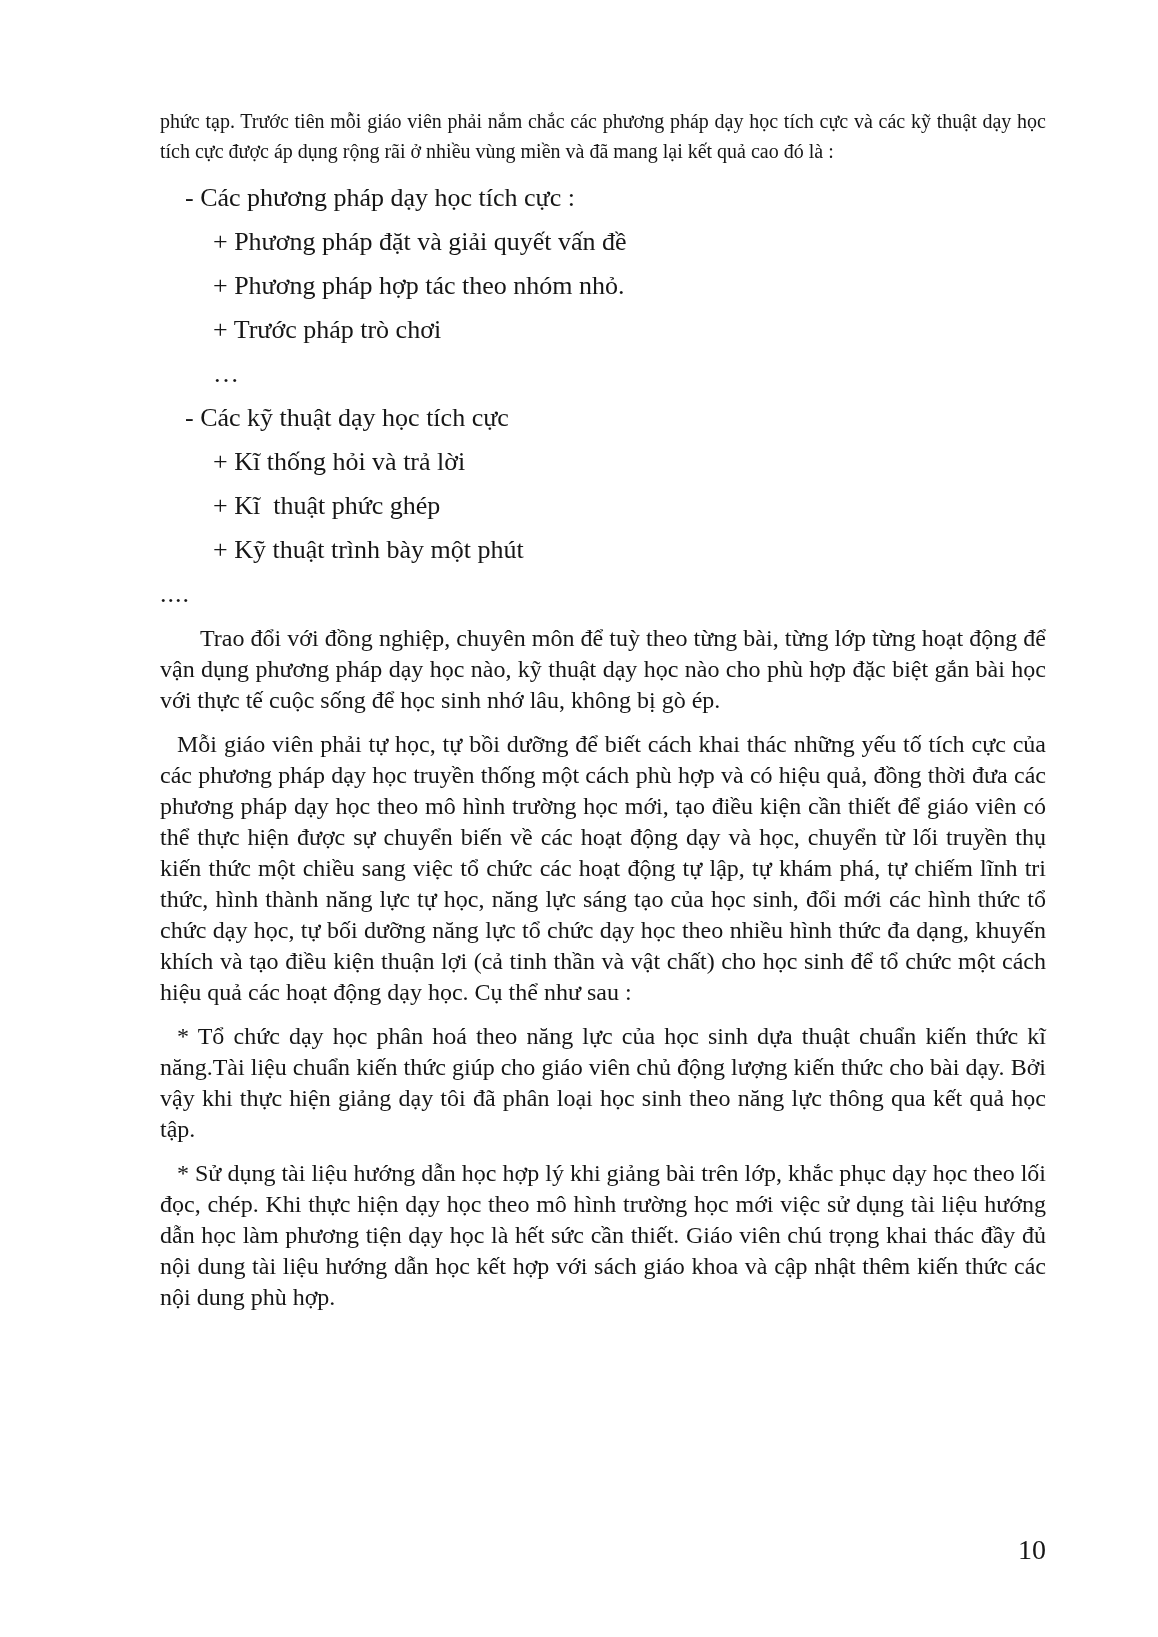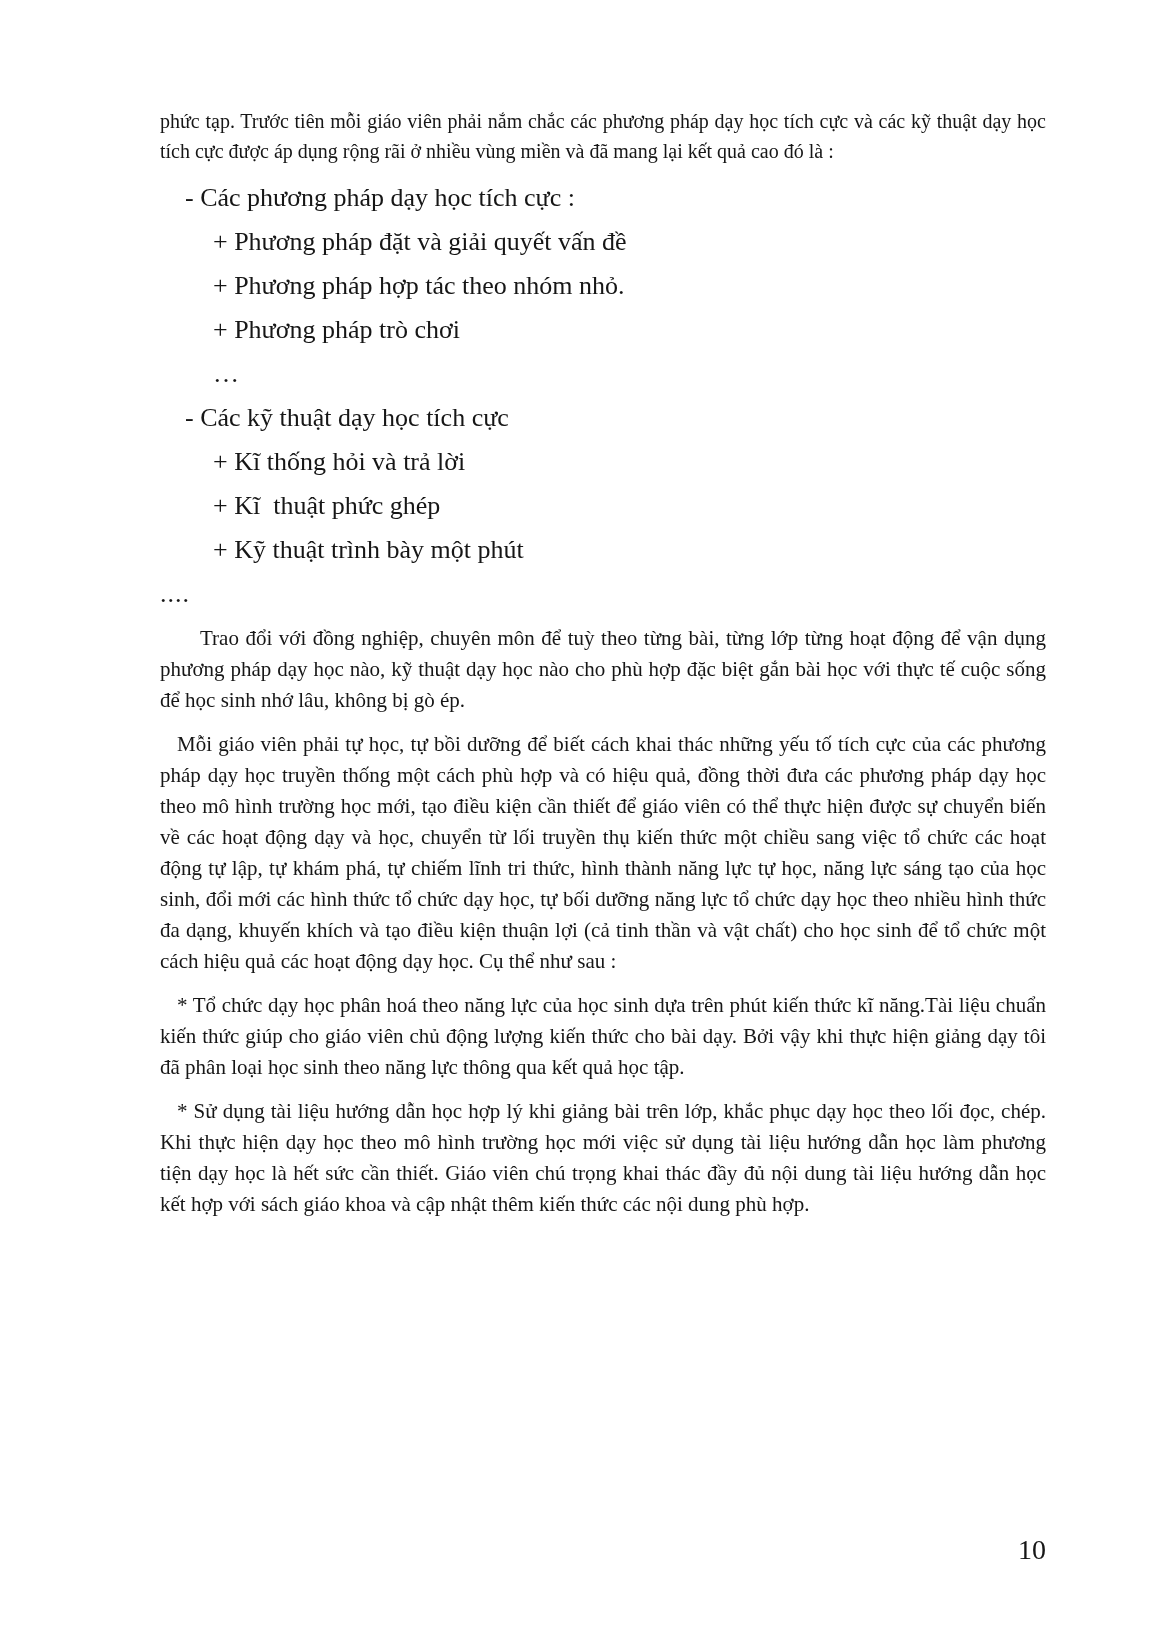--- a/index.html
+++ b/index.html
@@ -12,21 +12,21 @@
     width: 1158px;
     height: 1637px;
     box-sizing: border-box;
     background: #ffffff;
     color: #161616;
     font-family: "Liberation Serif", "DejaVu Serif", serif;
     padding: 106px 112px 0 160px;
     overflow: hidden;
   }
   .para {
-    font-size: 21px;
+    font-size: 24px;
     line-height: 31px;
     text-align: justify;
     margin: 0 0 13px 0;
   }
   .para.intro {
     font-size: 20px;
     line-height: 30px;
     text-indent: 0;
     margin-bottom: 16px;
   }
@@ -58,34 +58,34 @@
 </head>
 <body>
 
 <div class="page">
 
   <p class="para intro">phức tạp. Trước tiên mỗi giáo viên phải nắm chắc các phương pháp dạy học tích cực và các kỹ thuật dạy học tích cực được áp dụng rộng rãi ở nhiều vùng miền và đã mang lại kết quả cao đó là :</p>
 
   <p class="list-line lvl1">- Các phương pháp dạy học tích cực :</p>
   <p class="list-line lvl2">+ Phương pháp đặt và giải quyết vấn đề</p>
   <p class="list-line lvl2">+ Phương pháp hợp tác theo nhóm nhỏ.</p>
-  <p class="list-line lvl2">+ Phương pháp trò chơi</p>
+  <p class="list-line lvl2">+ Trước pháp trò chơi</p>
   <p class="list-line lvl2">…</p>
 
   <p class="list-line lvl1">- Các kỹ thuật dạy học tích cực</p>
   <p class="list-line lvl2">+ Kĩ thống hỏi và trả lời</p>
   <p class="list-line lvl2">+ Kĩ  thuật phức ghép</p>
   <p class="list-line lvl2">+ Kỹ thuật trình bày một phút</p>
 
   <p class="dots-line">....</p>
 
   <p class="para ind-md">Trao đổi với đồng nghiệp, chuyên môn để tuỳ theo từng bài, từng lớp từng hoạt  động để vận dụng phương pháp dạy học nào, kỹ thuật dạy học nào cho phù hợp đặc biệt gắn bài học với thực tế cuộc sống để học sinh nhớ lâu, không bị gò ép.</p>
 
   <p class="para ind-sm">Mỗi giáo viên phải tự học, tự bồi dưỡng để biết cách khai thác những yếu tố tích cực của các phương pháp dạy học truyền thống một cách phù hợp và có hiệu quả, đồng thời đưa các phương pháp dạy học theo mô hình trường học mới, tạo điều kiện cần thiết để giáo viên có thể thực hiện được sự chuyển biến về các hoạt động dạy và học, chuyển từ lối truyền thụ kiến thức một chiều sang việc tổ chức các hoạt động tự lập, tự khám phá, tự chiếm lĩnh tri thức, hình thành năng lực tự học, năng lực sáng tạo của học sinh, đổi mới các hình thức tổ chức dạy học, tự bối dưỡng năng lực tổ chức dạy học theo nhiều hình thức đa dạng, khuyến khích và tạo điều kiện thuận lợi (cả tinh thần và vật chất) cho học sinh để tổ chức một cách hiệu quả các hoạt động dạy học. Cụ thể như sau :</p>
 
-  <p class="para ind-sm">* Tổ chức dạy học phân hoá theo năng lực của học sinh dựa trên phút kiến thức kĩ năng.Tài liệu chuẩn kiến thức giúp cho giáo viên chủ động lượng kiến thức cho bài dạy. Bởi vậy khi thực hiện giảng dạy tôi đã phân loại học sinh theo năng lực thông qua kết quả học tập.</p>
+  <p class="para ind-sm">* Tổ chức dạy học phân hoá theo năng lực của học sinh dựa thuật chuẩn kiến thức kĩ năng.Tài liệu chuẩn kiến thức giúp cho giáo viên chủ động lượng kiến thức cho bài dạy. Bởi vậy khi thực hiện giảng dạy tôi đã phân loại học sinh theo năng lực thông qua kết quả học tập.</p>
 
   <p class="para ind-sm">* Sử dụng tài liệu hướng dẫn học hợp lý khi giảng bài trên lớp, khắc phục dạy học theo lối đọc, chép. Khi thực hiện dạy học theo mô hình trường học mới việc sử dụng tài liệu hướng dẫn học làm phương tiện dạy học là hết sức cần thiết. Giáo viên chú trọng khai thác đầy đủ nội dung tài liệu hướng dẫn học kết hợp với sách giáo khoa và cập nhật thêm kiến thức các nội dung phù hợp.</p>
 
 
   <div class="page-number">10</div>
 
 </div>
 
 </body></html>

